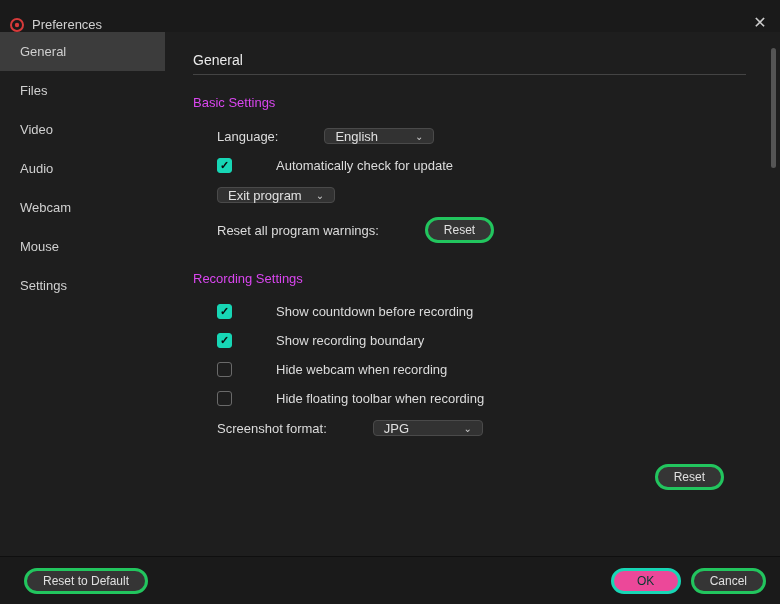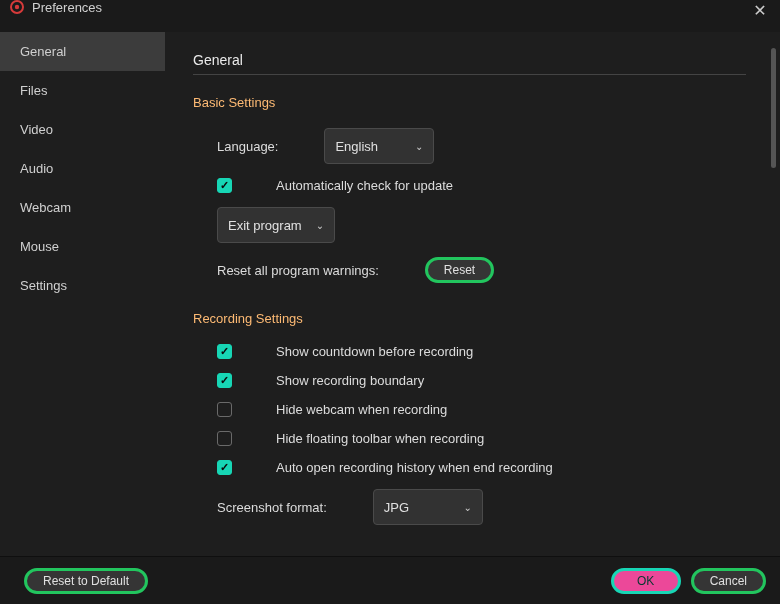--- a/index.html
+++ b/index.html
@@ -11,21 +11,21 @@
     width: 780px;
     height: 604px;
     overflow: hidden;
     display: flex;
     flex-direction: column;
   }
   .titlebar {
     height: 32px;
     background: #1a1a1a;
     display: flex;
-    align-items: flex-start;
+    align-items: flex-end;
     padding: 0 10px;
   }
   .titlebar .logo {
     width: 14px; height: 14px;
     margin-right: 8px;
     display: flex; align-items: center; justify-content: center;
   }
   .titlebar .title {
     font-size: 13px;
     color: #d0d0d0;
@@ -76,21 +76,21 @@
   .section-title {
     font-size: 14px;
     color: #eaeaea;
     padding-bottom: 6px;
     border-bottom: 1px solid #444;
     margin-bottom: 20px;
     margin-right: 6px;
   }
   .subsection-title {
     font-size: 13px;
-    color: #fdba74;
+    color: #d946ef;
     margin-bottom: 18px;
   }
   .group {
     padding-left: 24px;
     margin-bottom: 28px;
   }
   .row {
     display: flex;
     align-items: center;
     margin-bottom: 14px;
@@ -98,21 +98,21 @@
     color: #dcdcdc;
     gap: 36px;
   }
   .row label.static {
     margin-right: 10px;
   }
   .select {
     display: inline-flex;
     align-items: center;
     justify-content: space-between;
-    height: 36px;
+    height: 16px;
     background: #323232;
     border: 1px solid #4a4a4a;
     border-radius: 4px;
     padding: 0 10px;
     min-width: 110px;
     cursor: pointer;
     color: #e0e0e0;
   }
   .select .chev {
     margin-left: 14px;
@@ -248,24 +248,20 @@
         <span>Show recording boundary</span>
       </div>
       <div class="row">
         <span class="checkbox"></span>
         <span>Hide webcam when recording</span>
       </div>
       <div class="row">
         <span class="checkbox"></span>
         <span>Hide floating toolbar when recording</span>
       </div>
-      <div class="row">
-        <span class="checkbox checked"></span>
-        <span>Auto open recording history when end recording</span>
-      </div>
 
       <div class="row">
         <label class="static">Screenshot format:</label>
         <div class="select">
           <span>JPG</span>
           <span class="chev">⌄</span>
         </div>
       </div>
     </div>
 

